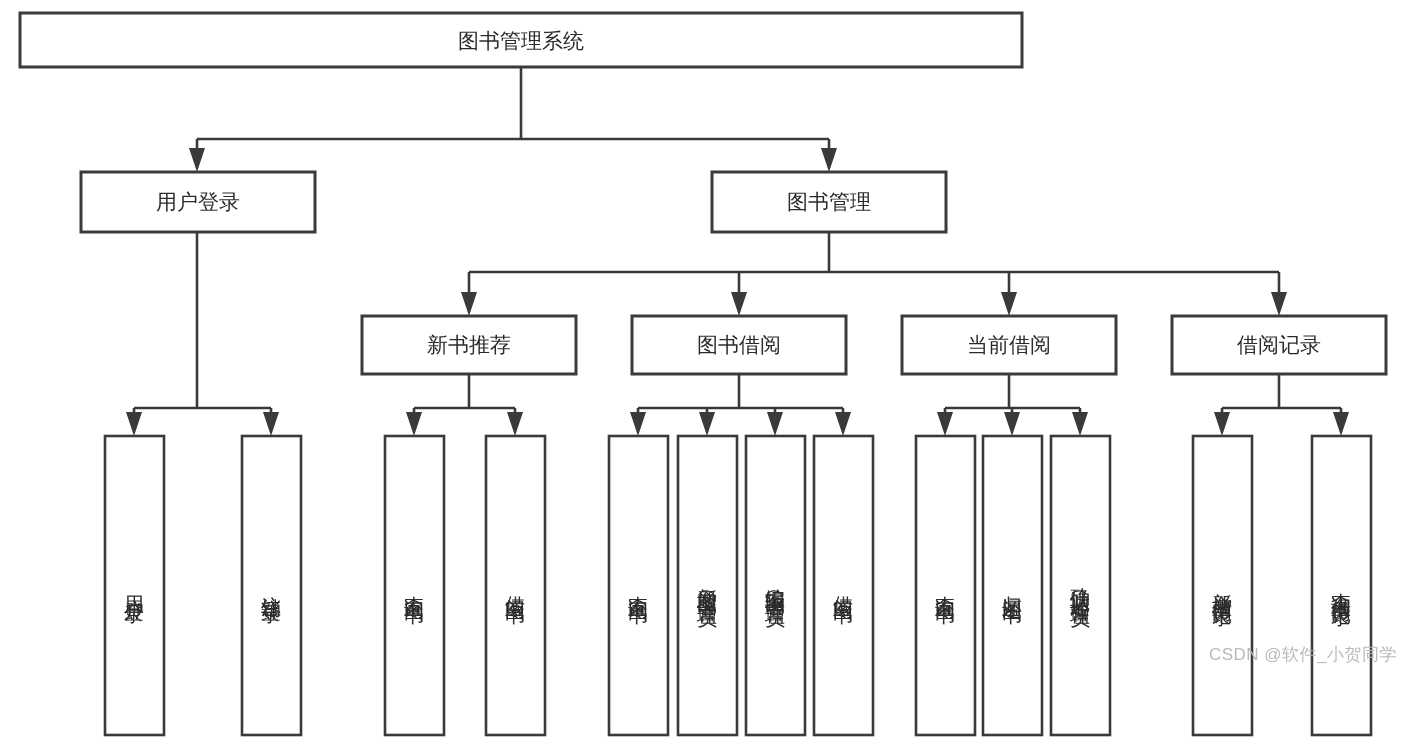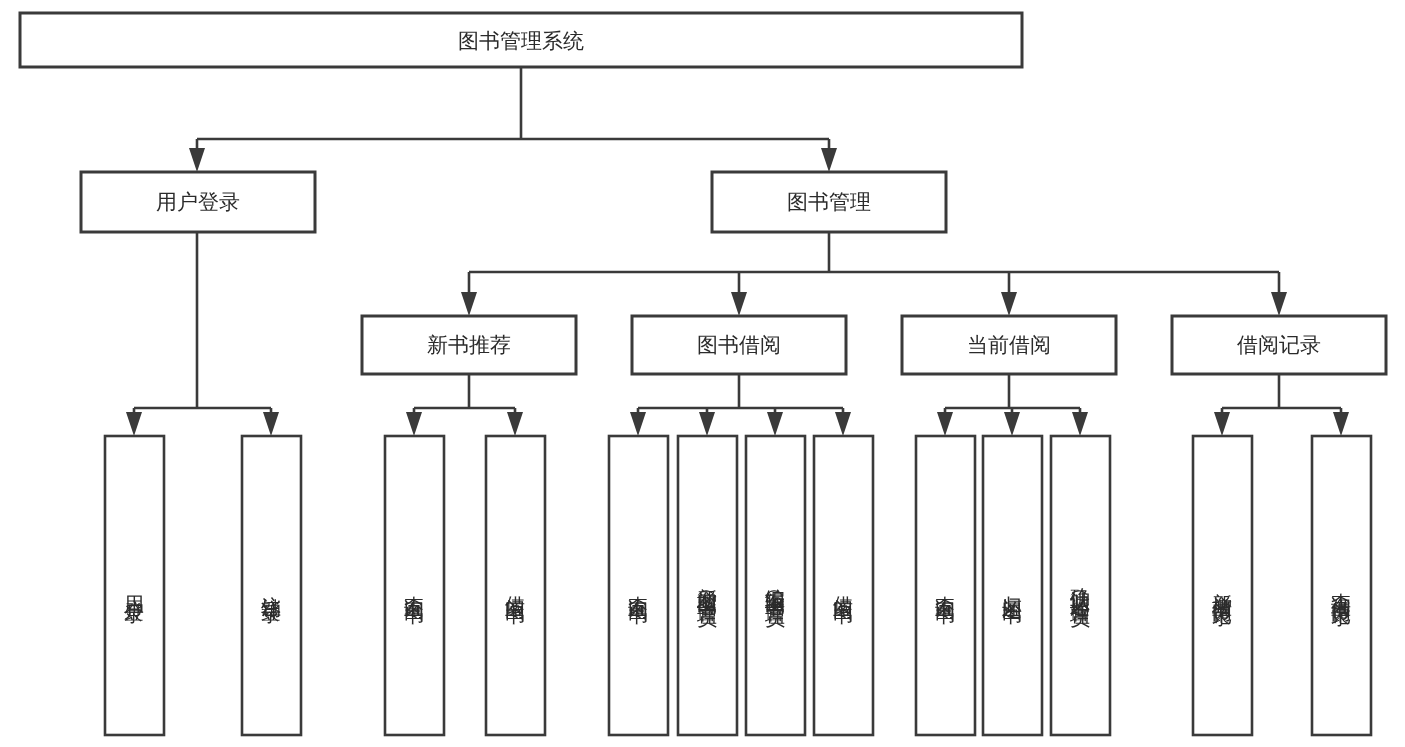--- a/index.html
+++ b/index.html
@@ -247,13 +247,14 @@
     <div class="node-label-v">确认归还（管理员）</div>
   </div>
 
   <div class="vlabel-wrap" style="left:1193px; top:436px; width:59px; height:299px;">
     <div class="node-label-v">新增借阅记录</div>
   </div>
   <div class="vlabel-wrap" style="left:1312px; top:436px; width:59px; height:299px;">
     <div class="node-label-v">查询借阅记录</div>
   </div>
 
+  <div class="watermark">CSDN @软件_小贺同学</div>
 </div>
 
 </body></html>

